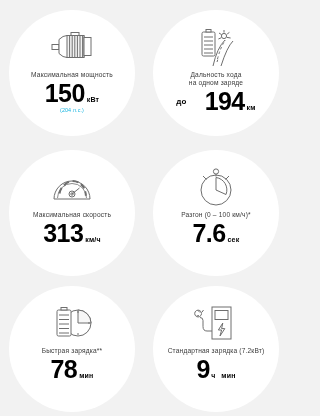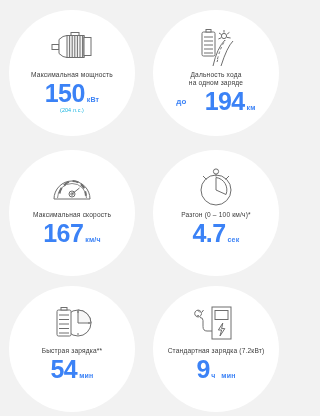--- a/index.html
+++ b/index.html
@@ -44,21 +44,21 @@
     color:#3a3a3a;
     letter-spacing:0.18px;
     text-align:center;
     line-height:8.4px;
     max-width:118px;
   }
   .value{
     display:flex;
     align-items:baseline;
     justify-content:center;
-    color:#3b82f6;
+    color:#000000;
     margin-top:2px;
     white-space:nowrap;
   }
   .prefix{
     font-size:8px;
     font-weight:bold;
     letter-spacing:0.2px;
     margin-right:18px;
     position:relative;
     top:-6px;
@@ -172,21 +172,21 @@
             <path d="M30.8 17.2 a12.5 12.5 0 0 1 3.4 4.2" stroke-width="2"></path>
             <path d="M35.1 24.4 a12.5 12.5 0 0 1 0.8 4.4" stroke-width="2"></path>
             <circle cx="22" cy="27" r="3" fill="#ffffff"></circle>
             <circle cx="22" cy="27" r="1.2"></circle>
             <line x1="22" y1="27" x2="29.5" y2="21"></line>
           </g>
         </svg>
       </div>
       <div class="label">Максимальная скорость</div>
       <div class="value">
-        <span class="num">167</span>
+        <span class="num">313</span>
         <span class="unit">км/ч</span>
       </div>
     </div>
   </div>
 
   <div class="cell">
     <div class="card">
       <div class="icon">
         <svg class="ico-svg" width="44" height="44" viewBox="0 0 44 44">
           <g fill="none" stroke="#6e6e6e" stroke-width="1">
@@ -194,21 +194,21 @@
             <circle cx="22" cy="6.5" r="2.6" fill="#ffffff"></circle>
             <line x1="22" y1="9.1" x2="22" y2="11.5"></line>
             <line x1="9" y1="11" x2="12.5" y2="14.5"></line>
             <line x1="35" y1="11" x2="31.5" y2="14.5"></line>
             <path d="M22 25 V12.5 A12.5 12.5 0 0 1 32 29.5 Z" fill="#ffffff"></path>
           </g>
         </svg>
       </div>
       <div class="label">Разгон (0 – 100 км/ч)*</div>
       <div class="value">
-        <span class="num">4.7</span>
+        <span class="num">7.6</span>
         <span class="unit">сек</span>
       </div>
     </div>
   </div>
 
   <div class="cell">
     <div class="card">
       <div class="icon">
         <svg class="ico-svg" width="48" height="40" viewBox="0 0 48 40">
           <g fill="none" stroke="#6e6e6e" stroke-width="1">
@@ -223,21 +223,21 @@
             <line x1="11" y1="12" x2="21" y2="12"></line>
             <line x1="11" y1="16.5" x2="21" y2="16.5"></line>
             <line x1="11" y1="21" x2="21" y2="21"></line>
             <line x1="11" y1="25.5" x2="21" y2="25.5"></line>
             <line x1="11" y1="30" x2="21" y2="30"></line>
           </g>
         </svg>
       </div>
       <div class="label">Быстрая зарядка**</div>
       <div class="value">
-        <span class="num">54</span>
+        <span class="num">78</span>
         <span class="unit">мин</span>
       </div>
     </div>
   </div>
 
   <div class="cell">
     <div class="card">
       <div class="icon">
         <svg class="ico-svg" width="46" height="44" viewBox="0 0 46 44">
           <g fill="none" stroke="#6e6e6e" stroke-width="1">

